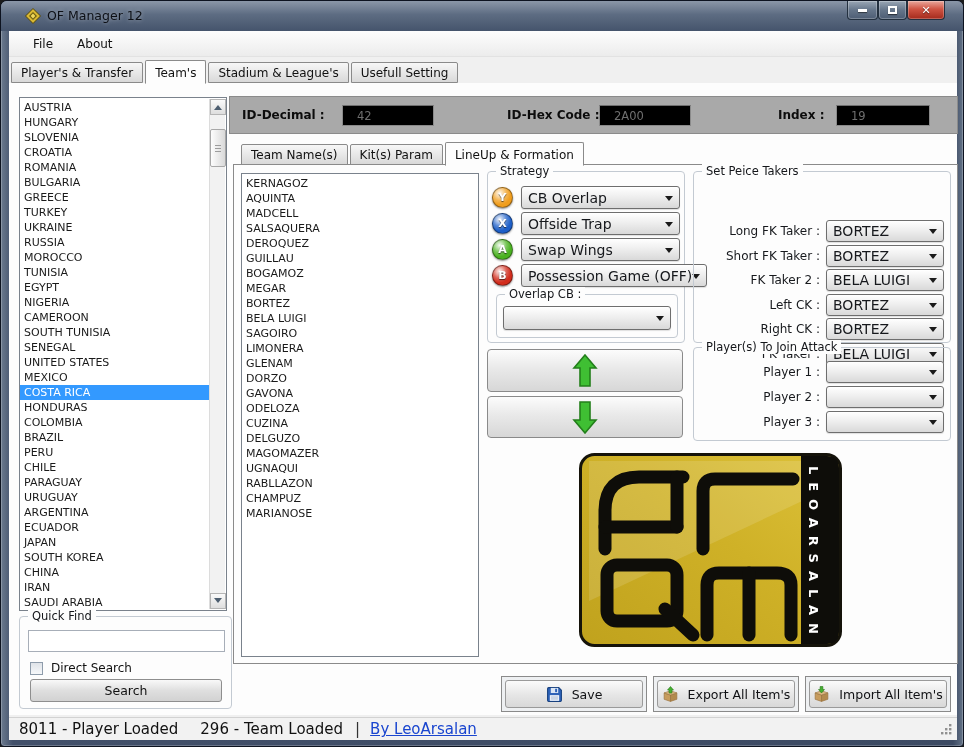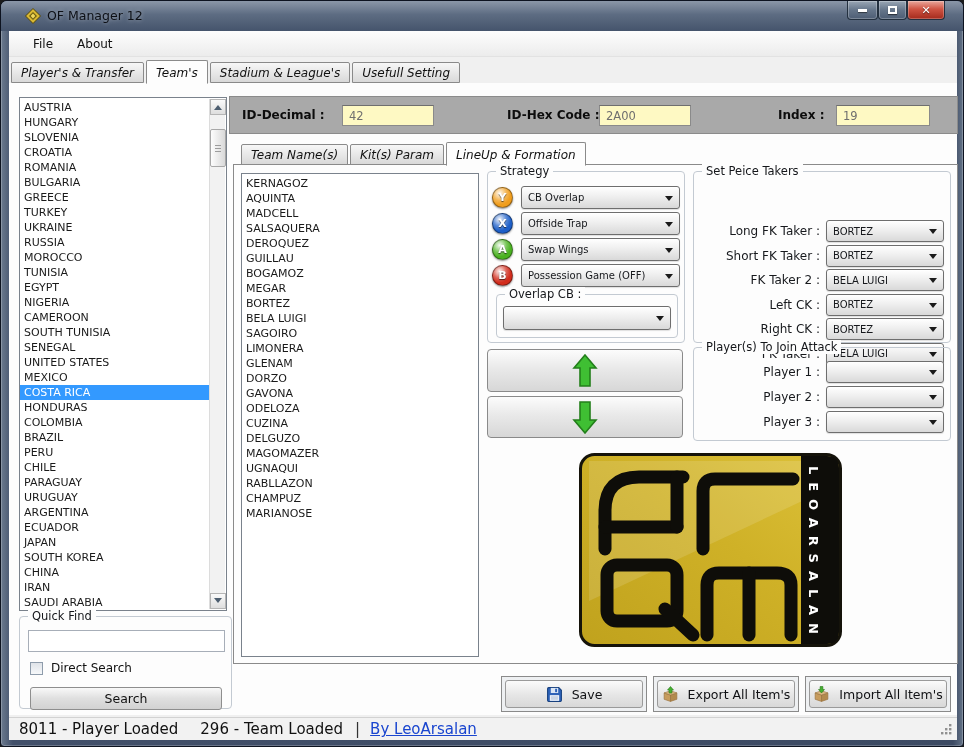--- a/index.html
+++ b/index.html
@@ -28,21 +28,21 @@
   
   .client { position:absolute; left:8px; top:30px; width:948px; height:709px; background:#f0f0f0; }
   .menubar { position:absolute; left:8px; top:30px; width:948px; height:26px;
     background:linear-gradient(#fdfdfd,#ececec); border-bottom:1px solid #e2e2e2;
     display:flex; align-items:center; padding-left:14px; gap:4px; }
   .menu-item { font-size:12px; color:#111; padding:3px 10px; }
   .tabstrip { position:absolute; display:flex; align-items:flex-end; }
   .maintabs { left:10px; top:58px; height:24px; }
   .tab { font-size:12px; color:#111; background:linear-gradient(#f7f7f7,#d9d9d9);
     border:1px solid #8a8a8a; border-radius:2px 2px 0 0; padding:3px 9px 4px;
-    margin-right:2px; height:21px; white-space:nowrap;font-style:italic; }
+    margin-right:2px; height:21px; white-space:nowrap; }
   .tab.selected { background:#fdfdfd; height:24px; padding-top:5px; border-bottom:1px solid #fdfdfd;
     margin-bottom:-1px; z-index:3; position:relative;margin-top:20px; }
   .page { position:absolute; left:8px; top:82px; width:948px; height:632px; background:#fdfdfd; }
   
   .listbox { position:absolute; background:#fff; border:1px solid #7a828c; overflow:hidden; }
   .countrylist { left:18px; top:96px; width:208px; height:514px; padding:2px 0 0 0; }
   .citem,.pitem { font-size:11px; line-height:15px; color:#1a1a1a; padding-left:4px;
     white-space:nowrap; width:calc(100% - 17px); }
   .citem.selected { background:#3399ff; color:#fff; }
   .vscroll { position:absolute; right:1px; top:1px; bottom:1px; width:16px; background:#f2f2f2;
@@ -60,51 +60,51 @@
   .group { position:absolute; border:1px solid #c3cad2; border-radius:4px; }
   .legend { position:absolute; top:-8px; left:8px; background:#fdfdfd; padding:0 4px;
     font-size:11.5px; color:#14161a; white-space:nowrap; }
   .quickfind { left:18px; top:615px; width:213px; height:93px; }
   .qinput { position:absolute; left:8px; top:13px; width:197px; height:22px;
     border:1px solid #a7aeb8; font-size:12px; padding:0 5px; background:#fff; outline:none; }
   .qcheckrow { position:absolute; left:10px; top:44px; display:flex; align-items:center; gap:8px; }
   .checkbox { width:13px; height:13px; border:1px solid #8e9cab;
     background:linear-gradient(#dfe3e8,#f6f8fa); }
   .qchecklabel { font-size:12px; color:#111; }
-  .qsearch { position:absolute; left:10px; top:70px; width:192px; height:23px;
+  .qsearch { position:absolute; left:10px; top:62px; width:192px; height:23px;
     border:1px solid #8e8e8e; border-radius:3px; background:linear-gradient(#f9f9f9,#dfdfdf 50%,#d2d2d2);
     font-size:12.5px; color:#111; display:flex; align-items:center; justify-content:center; }
   
   .idbar { position:absolute; left:228px; top:95px; width:729px; height:38px;
     background:#a9a9a9; border:1px solid #8b8b8b; }
   .idlabel { position:absolute; top:11px; font-size:12px; font-weight:bold; color:#0d0d0d; }
-  .idbox { position:absolute; top:8px; height:21px; background:#fef9c3;
+  .idbox { position:absolute; top:8px; height:21px; background:#000000;
     border:1px solid #8a8a8a; border-top-color:#6f6f6f; font-size:11.5px; color:#6f6f6f;
-    display:flex; align-items:center; padding-left:6px; }
+    display:flex; align-items:center; padding-left:14px; }
   
   .innertabs { left:240px; top:140px; height:24px; }
   .bigpanel { position:absolute; left:232px; top:163px; width:725px; height:500px;
     background:#fdfdfd; border:1px solid #8a8a8a; }
   .playerlist { left:240px; top:172px; width:238px; height:484px; padding:2px 0 0 0; }
   .pitem { width:100%; }
   
   .strategy { left:486px; top:170px; width:198px; height:172px; }
   .srows { position:absolute; left:4px; top:14px; right:4px; display:flex; flex-direction:column; gap:3px; }
   .srow { display:flex; align-items:center; height:23px; gap:8px; }
   .xbtn { width:21px; height:21px; border-radius:50%; flex:0 0 21px; position:relative;
     background-color:var(--c,#888);
     background-image:radial-gradient(circle at 35% 28%, rgba(255,255,255,.95) 0%, rgba(255,255,255,.25) 38%, rgba(255,255,255,0) 62%);
     border:1px solid rgba(0,0,0,.38); box-shadow:0 1px 2px rgba(0,0,0,.45);
     display:flex; align-items:center; justify-content:center; }
   .xletter { color:#fff; font-size:11px; font-weight:bold; text-shadow:0 1px 1px rgba(0,0,0,.65); }
   .combo { border:1px solid #6e6e6e; border-radius:3px; height:23px;
     background:linear-gradient(#ffffff,#efefef 45%,#d9d9d9);
     box-shadow:inset 0 1px 0 #fff, 0 1px 1px rgba(0,0,0,.12);
     display:flex; align-items:center; padding:0 6px; }
-  .cval { font-size:10px; color:#16181c; white-space:nowrap; overflow:hidden; }
+  .cval { font-size:14px; color:#16181c; white-space:nowrap; overflow:hidden; }
   .caret { width:0; height:0; border:4px solid transparent; border-top:5px solid #1a1a1a;
     margin-left:auto; margin-top:5px; flex:0 0 auto; }
   .scombo { flex:1; }
   .overlapgrp { left:8px; top:122px; width:182px; height:44px; position:absolute;
     border:1px solid #c3cad2; border-radius:4px; }
   .overlapgrp .legend { font-size:11.5px; }
   .overlapcombo { position:absolute; left:6px; top:11px; width:168px; height:24px; }
   
   .bigbtn { position:absolute; left:486px; width:196px; border:1px solid #8a8a8a; border-radius:4px;
     background:linear-gradient(#fcfcfc,#e9e9e9 45%,#d7d7d7);

